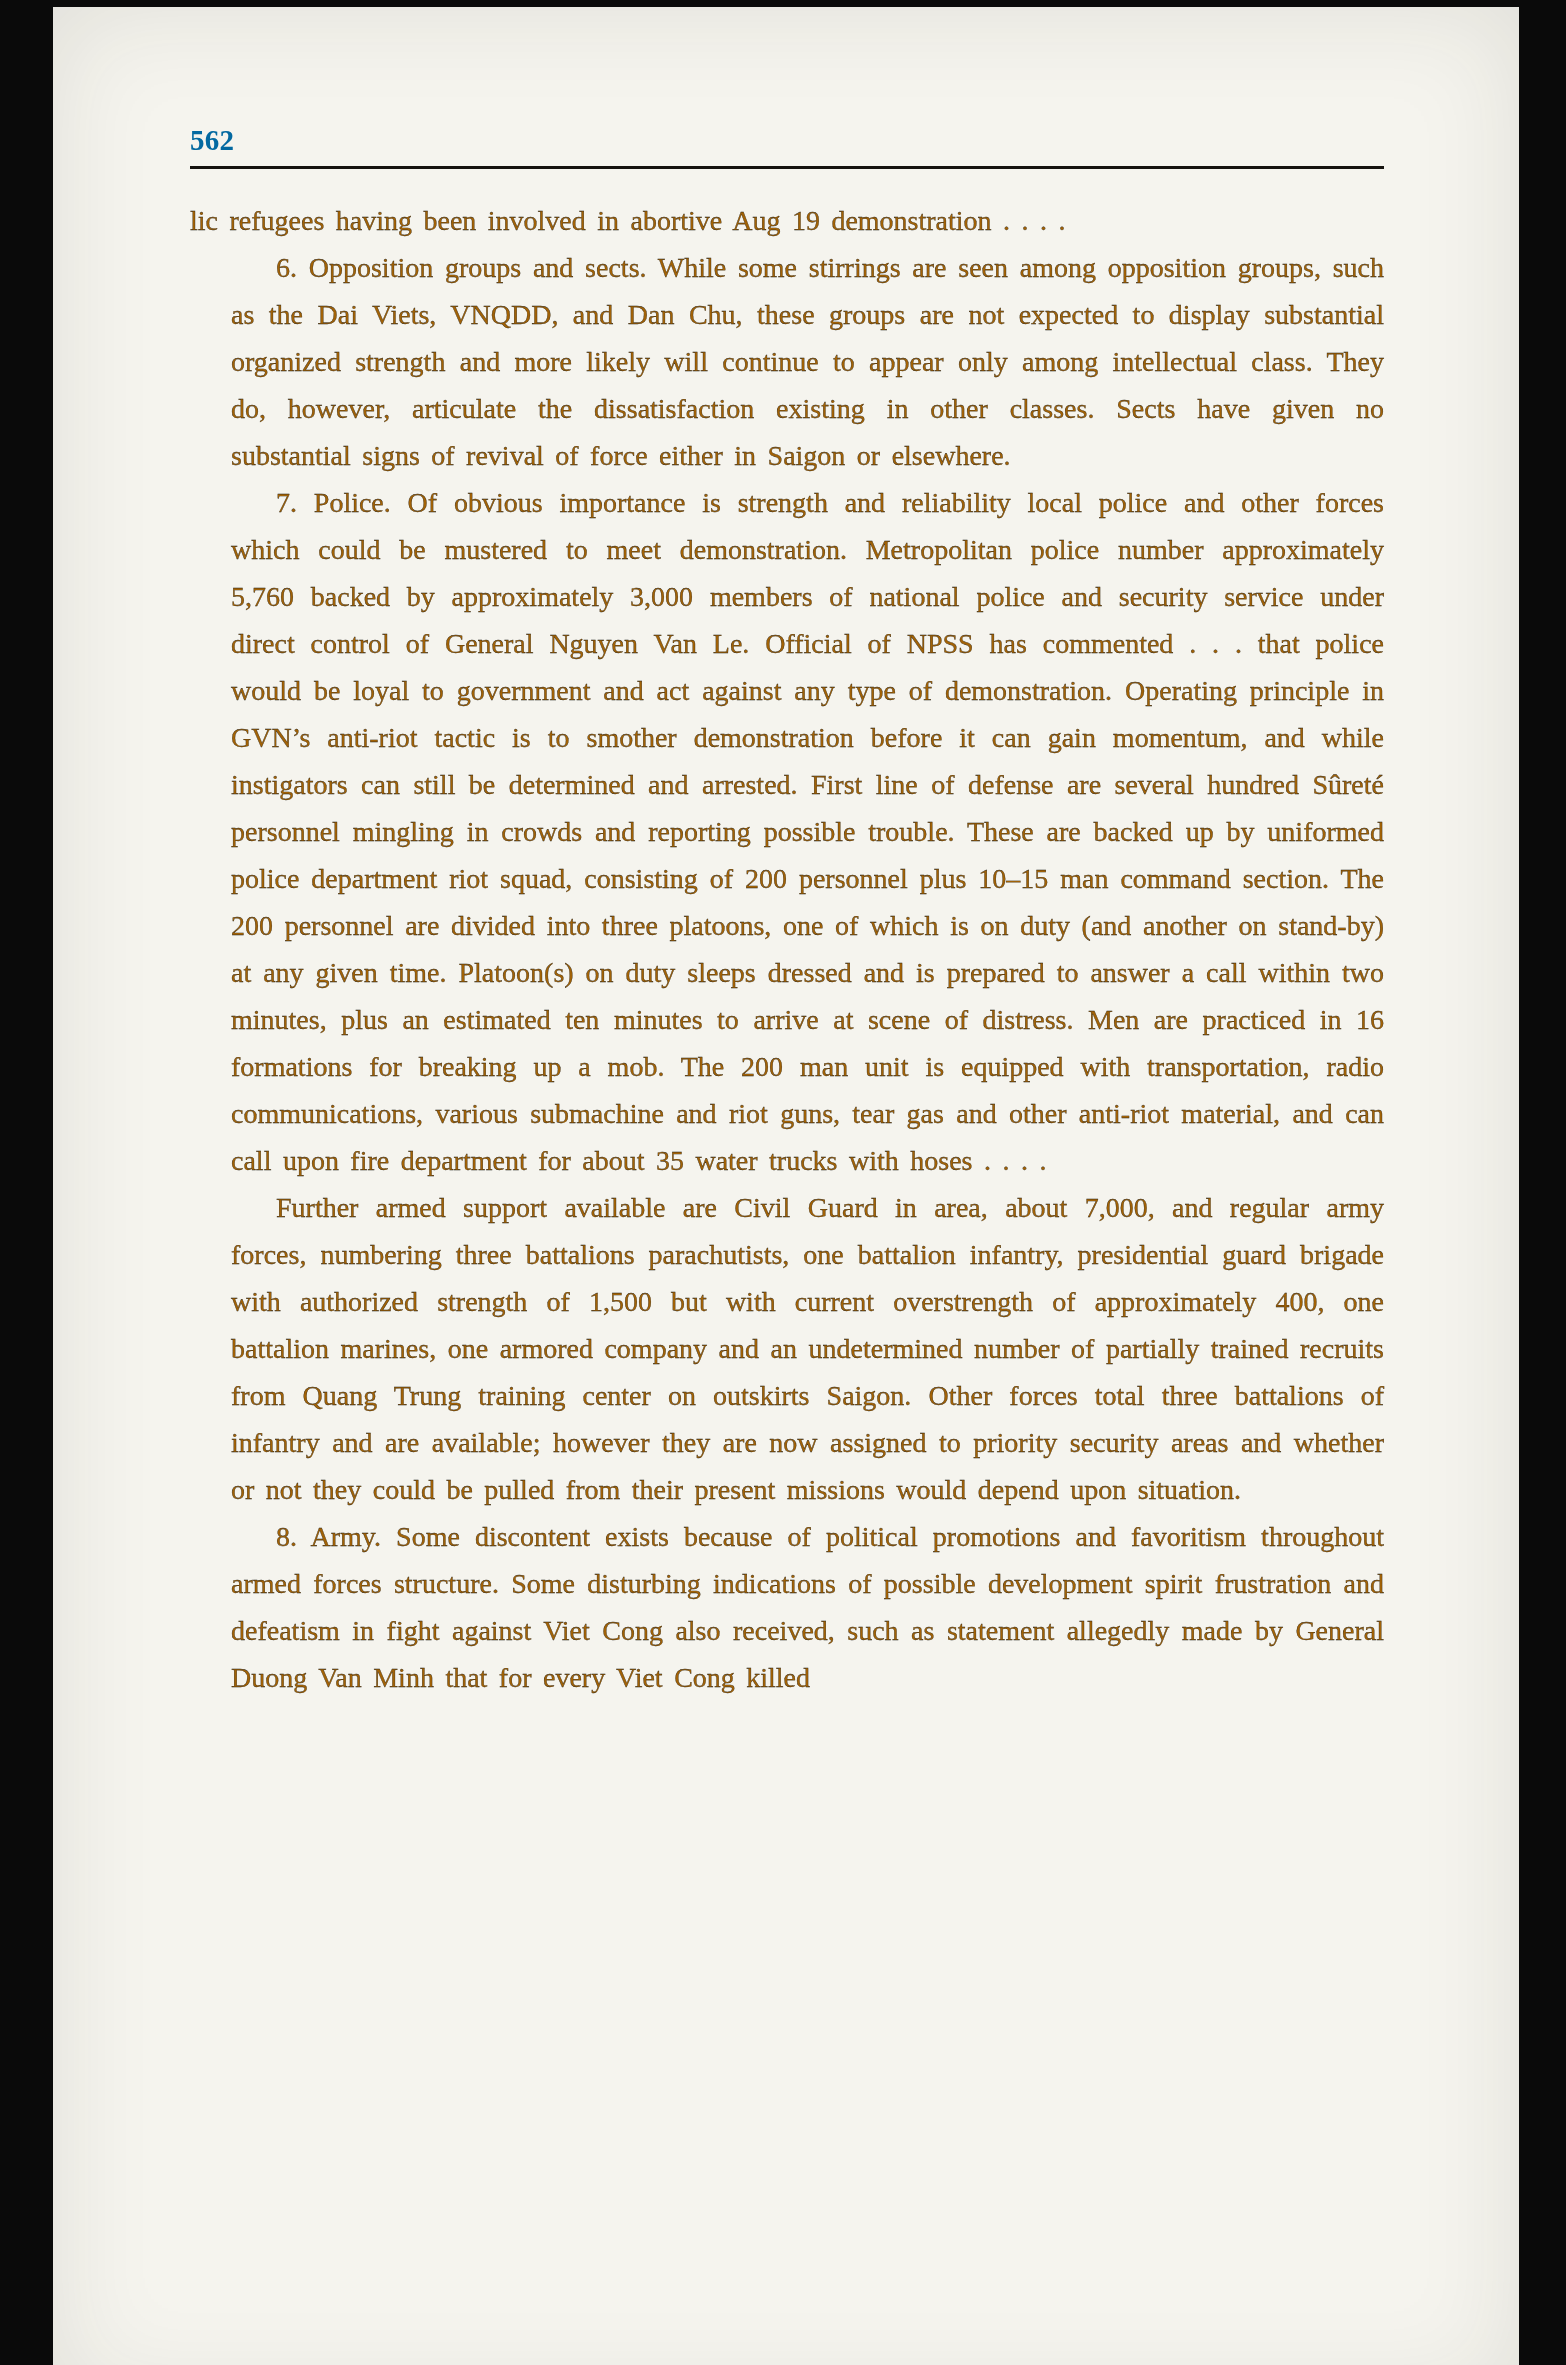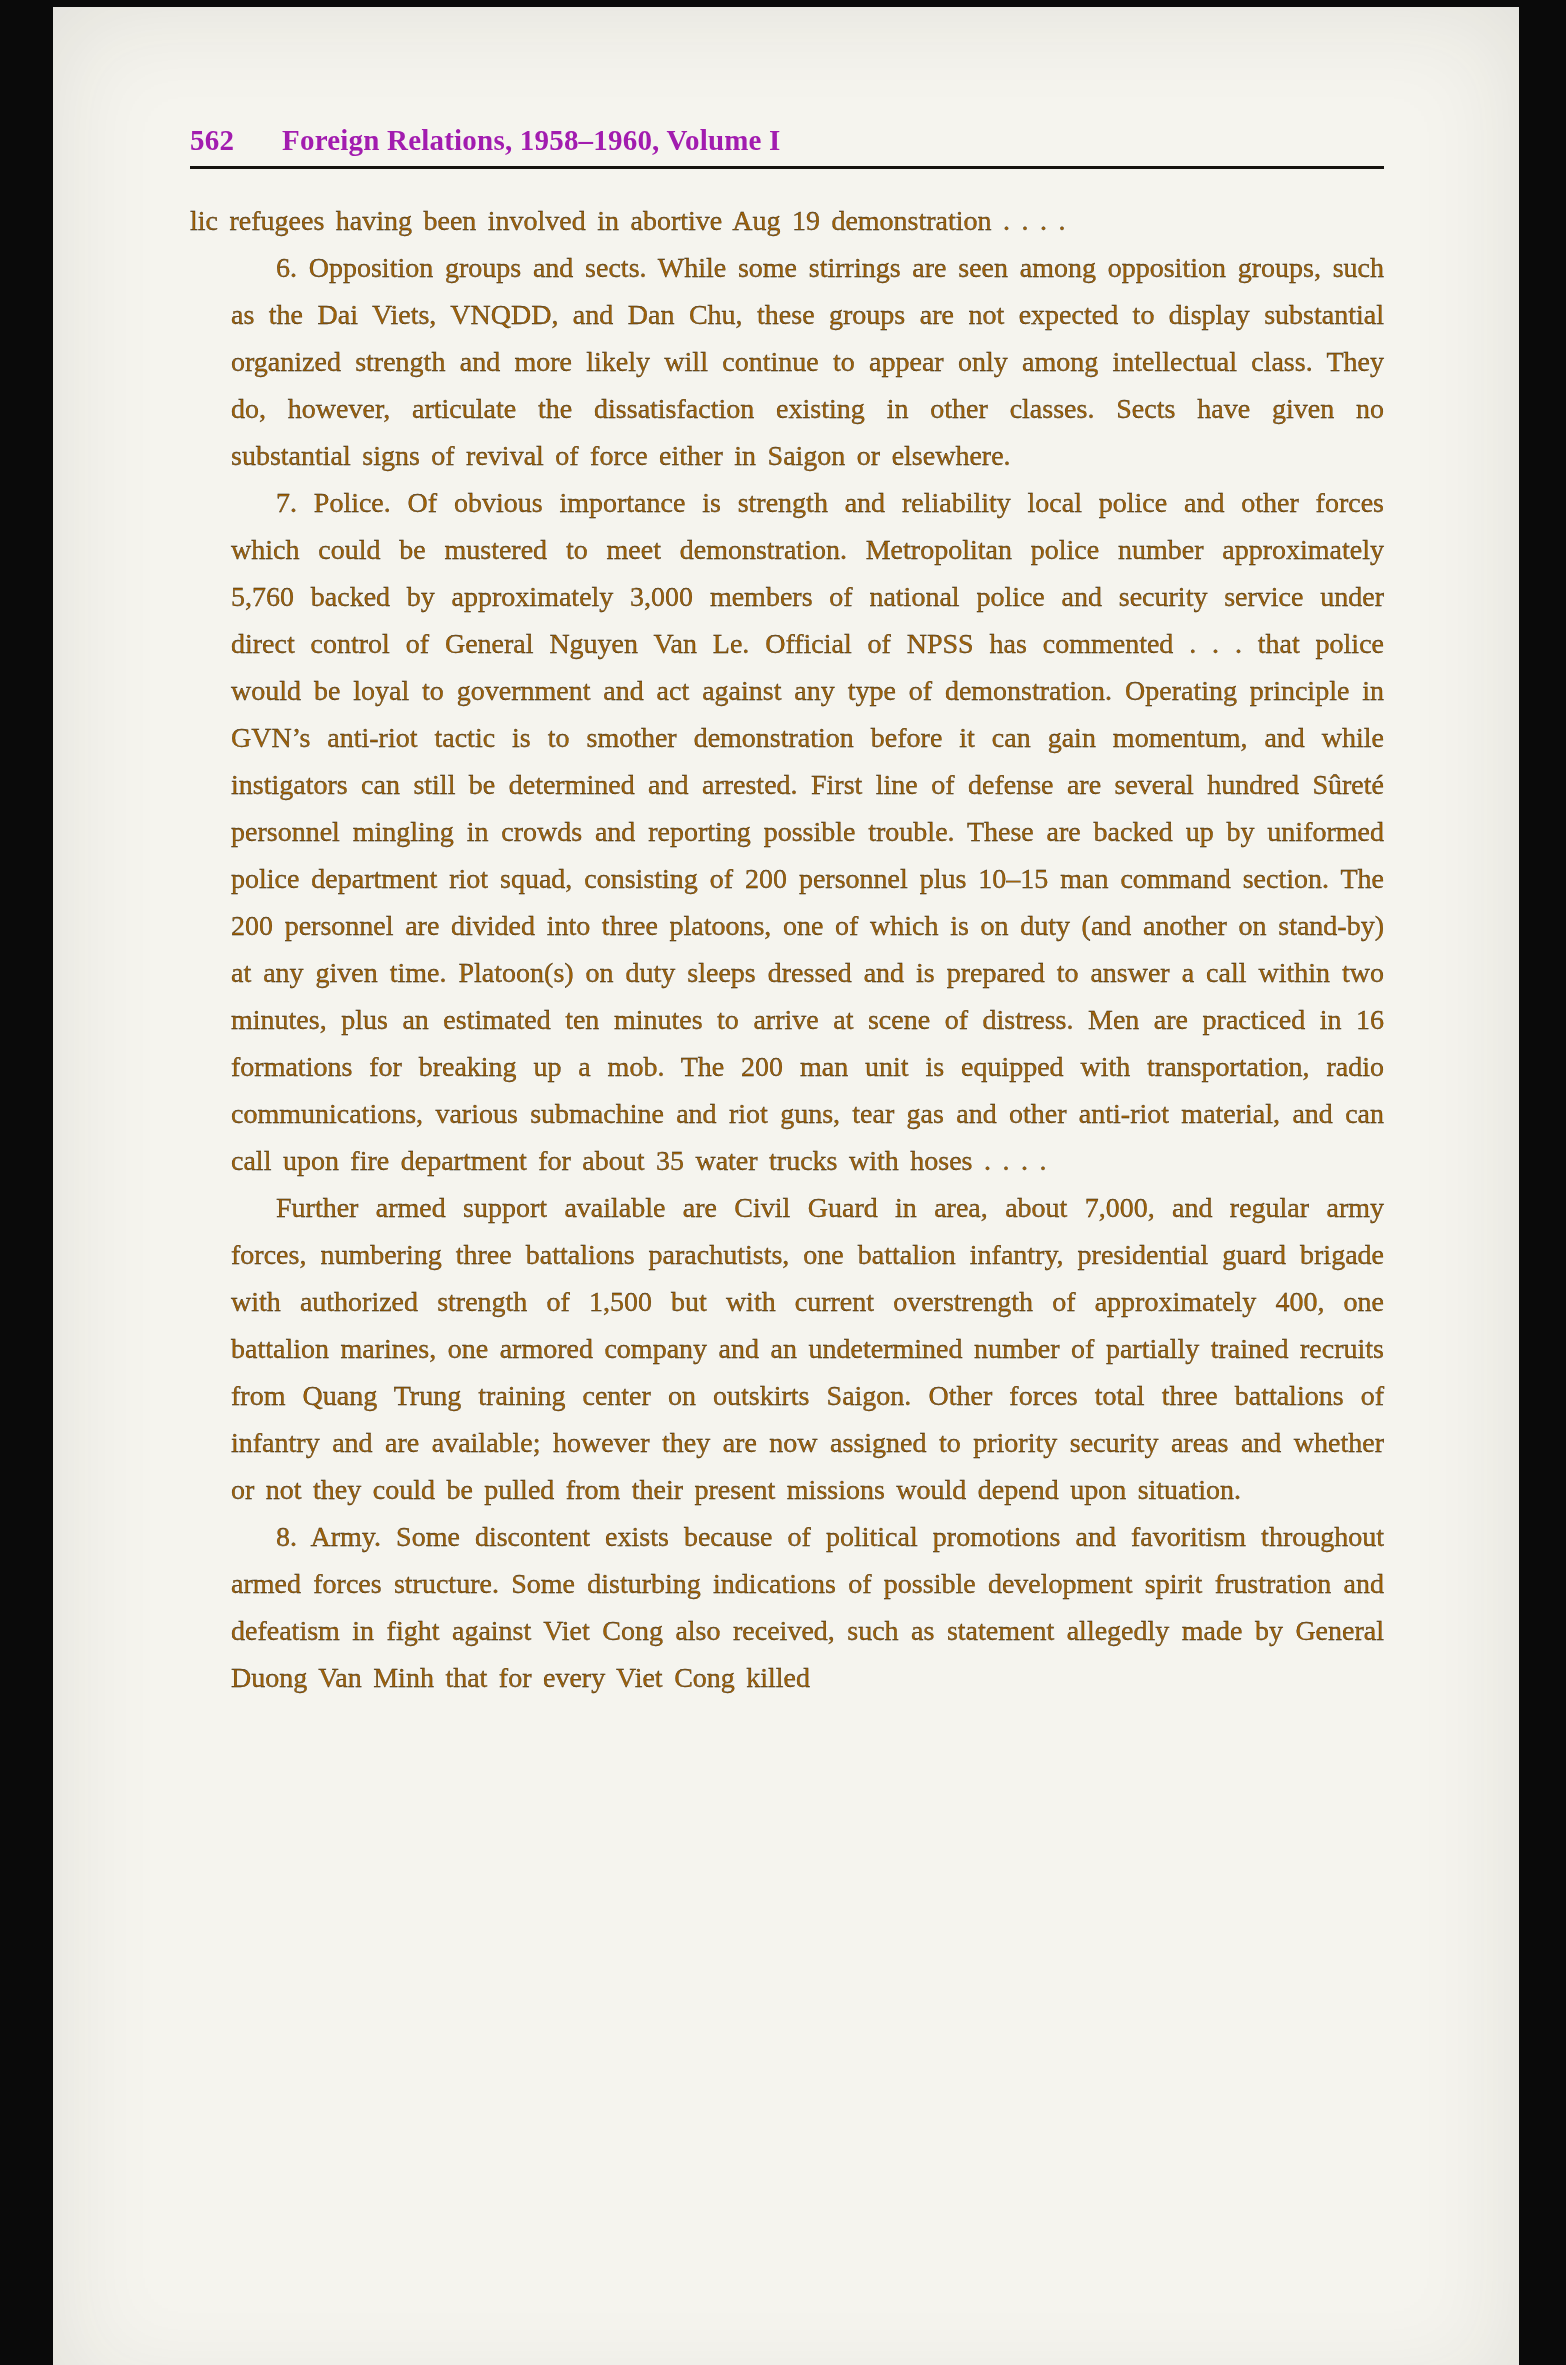--- a/index.html
+++ b/index.html
@@ -26,25 +26,25 @@
     background: #f5f4ee;
     color: #171614;
     box-shadow: inset 0 0 104px rgba(40,35,25,0.10);
   }
   .inner {
     padding: 117px 135px 0 137px;
   }
   .doc-header {
     display: flex;
     align-items: baseline;
-    gap: 48px;
+    gap: 36px;
     font-weight: 700;
     font-size: 29px;
     letter-spacing: 0.2px;
-    color: #a21caf;
+    color: #0369a1;
   }
   .rule {
     height: 2.8px;
     background: #15130f;
     margin-top: 9.5px;
   }
   .body-text {
     margin-top: 28px;
     font-size: 28px;
     line-height: 47px;
@@ -58,21 +58,20 @@
 </style>
 </head>
 <body>
 
 <div class="scan">
   <div class="page">
     <div class="inner">
 
       <header class="doc-header">
         <span class="pagenum">562</span>
-        <span class="title">Foreign Relations, 1958–1960, Volume I</span>
       </header>
 
       <div class="rule"></div>
 
       <main class="body-text">
         <p class="para">lic refugees having been involved in abortive Aug 19 demonstration . . . .</p>
         <p class="para indent">6. Opposition groups and sects. While some stirrings are seen among opposition groups, such as the Dai Viets, VNQDD, and Dan Chu, these groups are not expected to display substantial organized strength and more likely will continue to appear only among intellectual class. They do, however, articulate the dissatisfaction existing in other classes. Sects have given no substantial signs of revival of force either in Saigon or elsewhere.</p>
         <p class="para indent">7. Police. Of obvious importance is strength and reliability local police and other forces which could be mustered to meet demonstration. Metropolitan police number approximately 5,760 backed by approximately 3,000 members of national police and security service under direct control of General Nguyen Van Le. Official of NPSS has commented . . . that police would be loyal to government and act against any type of demonstration. Operating principle in GVN’s anti-riot tactic is to smother demonstration before it can gain momentum, and while instigators can still be determined and arrested. First line of defense are several hundred Sûreté personnel mingling in crowds and reporting possible trouble. These are backed up by uniformed police department riot squad, consisting of 200 personnel plus 10–15 man command section. The 200 personnel are divided into three platoons, one of which is on duty (and another on stand-by) at any given time. Platoon(s) on duty sleeps dressed and is prepared to answer a call within two minutes, plus an estimated ten minutes to arrive at scene of distress. Men are practiced in 16 formations for breaking up a mob. The 200 man unit is equipped with transportation, radio communications, various submachine and riot guns, tear gas and other anti-riot material, and can call upon fire department for about 35 water trucks with hoses . . . .</p>
         <p class="para indent">Further armed support available are Civil Guard in area, about 7,000, and regular army forces, numbering three battalions parachutists, one battalion infantry, presidential guard brigade with authorized strength of 1,500 but with current overstrength of approximately 400, one battalion marines, one armored company and an undetermined number of partially trained recruits from Quang Trung training center on outskirts Saigon. Other forces total three battalions of infantry and are available; however they are now assigned to priority security areas and whether or not they could be pulled from their present missions would depend upon situation.</p>
         <p class="para indent">8. Army. Some discontent exists because of political promotions and favoritism throughout armed forces structure. Some disturbing indications of possible development spirit frustration and defeatism in fight against Viet Cong also received, such as statement allegedly made by General Duong Van Minh that for every Viet Cong killed</p>

